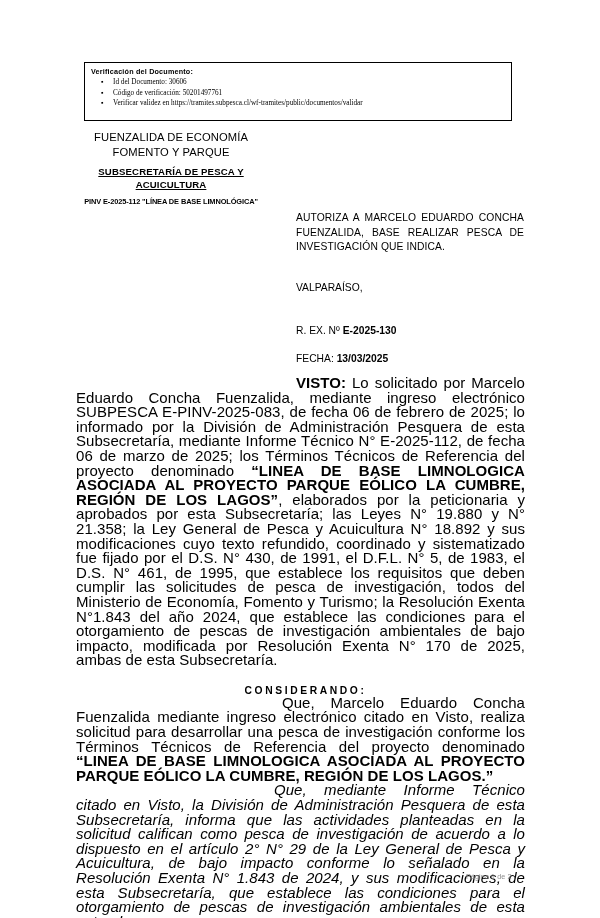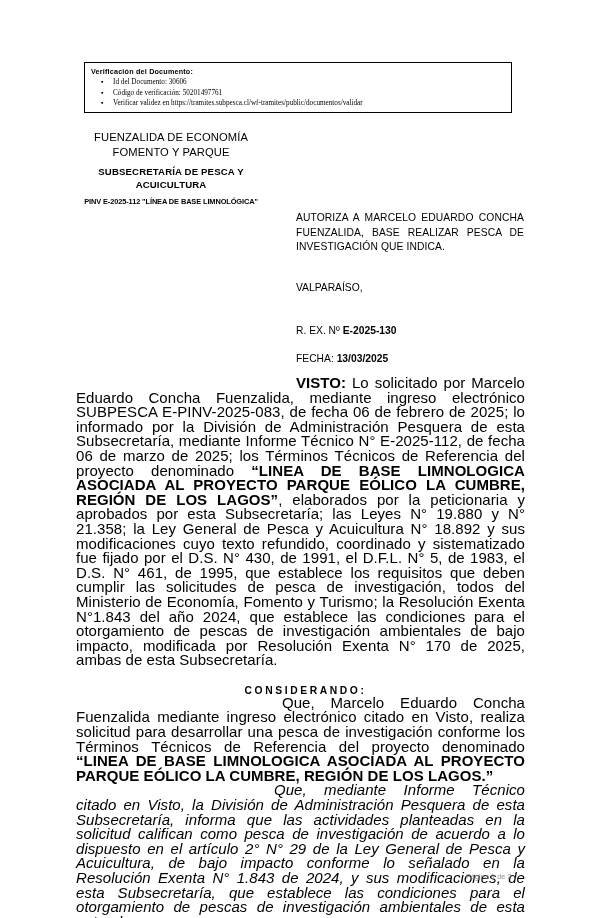--- a/index.html
+++ b/index.html
@@ -18,21 +18,21 @@
     background: #ffffff;
     overflow: hidden;
   }
 
   
   .verif-box {
     position: absolute;
     left: 84px;
     top: 62px;
     width: 428px;
-    height: 51px;
+    height: 59px;
     border: 1.5px solid #000;
     box-sizing: border-box;
     padding: 4px 12px 0 6px;
     overflow: hidden;
   }
   .verif-title {
     font-size: 7.2px;
     font-weight: bold;
     letter-spacing: 0.2px;
     line-height: 10px;
@@ -71,20 +71,21 @@
     letter-spacing: 0.1px;
   }
   .subsecretaria {
     margin-top: 7px;
     font-size: 9.6px;
     font-weight: bold;
     line-height: 12.5px;
     letter-spacing: 0.15px;
   }
   .subsecretaria span {
+    text-decoration: underline;
     text-align: center;
   }
   .pinv-line {
     margin-top: 6px;
     font-size: 7.4px;
     font-weight: bold;
     letter-spacing: -0.1px;
     white-space: nowrap;
     text-align: center;
   }

